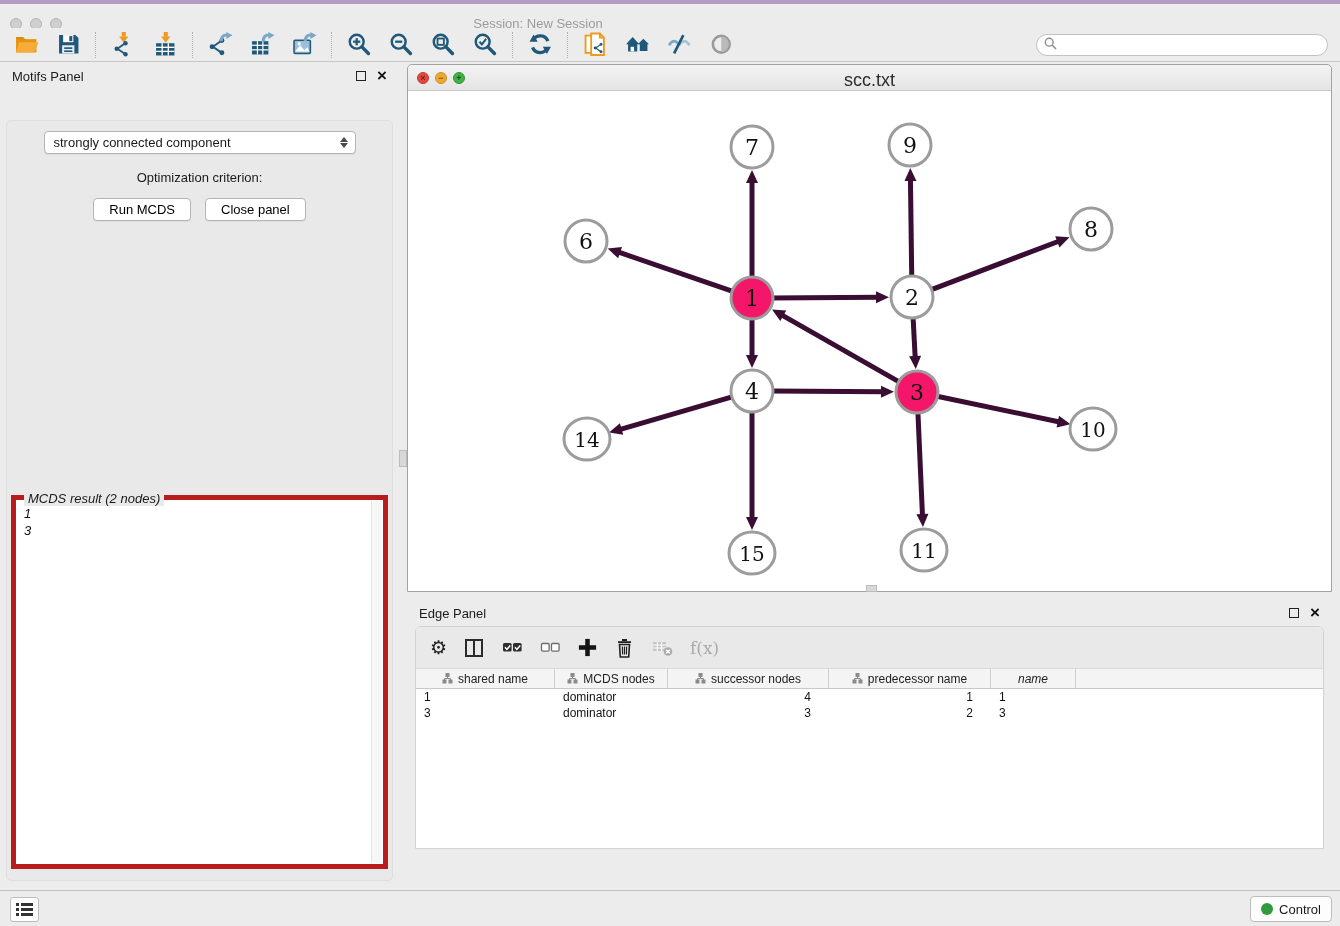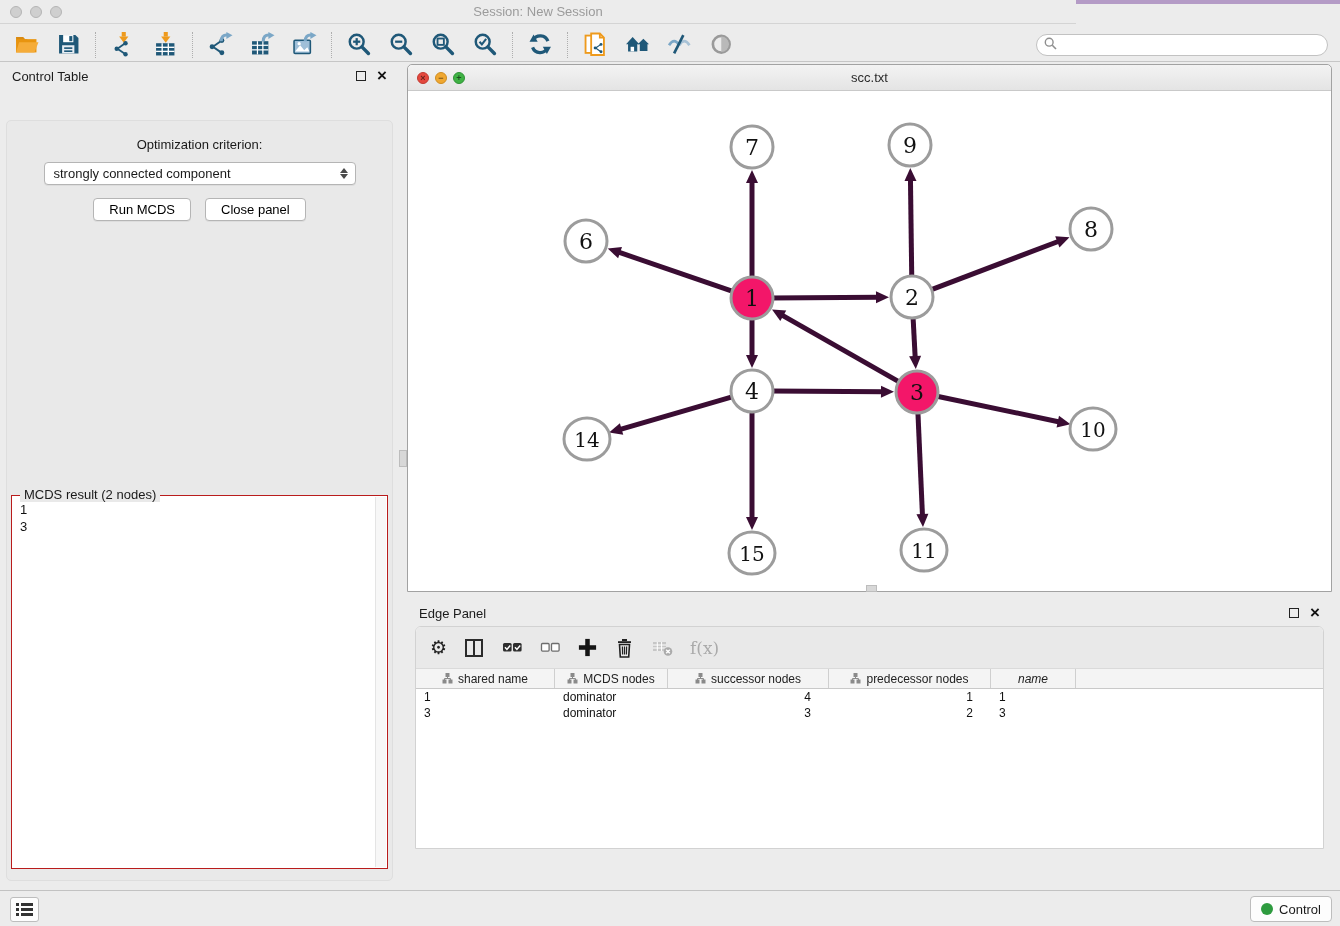--- a/index.html
+++ b/index.html
@@ -1,21 +1,21 @@
 <!DOCTYPE html>
 <html><head>
 <meta charset="utf-8">
 <style>
   * { margin:0; padding:0; box-sizing:border-box; }
   html,body { width:1340px; height:926px; overflow:hidden; }
   body { font-family:"Liberation Sans", sans-serif; background:#ececec; position:relative; color:#1a1a1a; }
 
   
   #top-strip { position:absolute; left:0; top:0; width:1340px; height:4px; background:#b49bc6; }
-  #titlebar { position:absolute; left:0; top:0; width:1076px; height:24px; background:#ececec; border-bottom:1px solid #d4d4d4; }
+  #titlebar { position:absolute; left:0; top:12px; width:1076px; height:24px; background:#ececec; border-bottom:1px solid #d4d4d4; }
   .tl-group { position:absolute; left:10px; top:6px; display:flex; gap:8px; }
   .tl { width:12px; height:12px; border-radius:50%; background:#cfcfcf; border:1px solid #b5b5b5; font-size:9px; line-height:10px; text-align:center; color:rgba(0,0,0,.55); font-weight:700; }
   #titlebar .title { position:absolute; left:0; right:0; top:4px; text-align:center; font-size:13px; color:#9b9b9b; }
 
   #toolbar { position:absolute; left:0; top:28px; width:1340px; height:34px; background:#ececec; border-bottom:1px solid #c6c6c6; display:flex; align-items:center; padding:0 12px; }
   .tb-group { display:flex; align-items:center; gap:14px; }
   .tb-sep { width:1px; height:26px; border-left:1px dotted #aeaeae; margin:0 13px; }
   .tb-btn { width:28px; height:27px; display:flex; align-items:center; justify-content:center; }
   .tb-btn svg { display:block; }
   #search-wrap { margin-left:auto; width:292px; height:22px; background:#fff; border:1px solid #c2c2c2; border-radius:12px; display:flex; align-items:center; padding-left:7px; }
@@ -38,33 +38,33 @@
 
   #cp-content { position:absolute; left:6px; right:6px; top:58px; bottom:8px; background:#e9e9e9; border:1px solid #dedede; border-radius:5px; }
   #opt-label { text-align:center; margin-top:16px; font-size:13px; }
   #criterion-select { position:relative; width:312px; height:23px; margin:10px auto 0; background:#fff; border:1px solid #b5b5b5; border-radius:4px; font-size:13px; line-height:21px; padding-left:9px; box-shadow:0 1px 0 rgba(0,0,0,.05); }
   .chev { position:absolute; right:7px; width:0; height:0; border-left:4px solid transparent; border-right:4px solid transparent; }
   .chev.up { top:5px; border-bottom:5px solid #4a4a4a; }
   .chev.dn { bottom:5px; border-top:5px solid #4a4a4a; }
   #cp-buttons { display:flex; justify-content:center; gap:14px; margin-top:13px; }
   .aq-btn { background:#fff; border:1px solid #b5b5b5; border-radius:4px; font-size:13px; padding:2px 15px; line-height:17px; box-shadow:0 1px 0 rgba(0,0,0,.05); }
 
-  #result-group { position:absolute; left:4px; width:377px; top:374px; height:374px; border:1px solid #b91c1c; background:#fff; }
+  #result-group { position:absolute; left:4px; width:377px; top:374px; height:374px; border:5px solid #b91c1c; background:#fff;font-style:italic; }
   #result-legend { position:absolute; top:-9px; left:8px; background:#e9e9e9; padding:0 4px; font-size:13px; }
   #result-lines { position:absolute; left:0; top:0; right:12px; bottom:0; padding:5px 8px; font-size:13px; line-height:17px; color:#111; }
   #result-scroll { position:absolute; right:1px; top:1px; bottom:1px; width:11px; background:#f7f7f7; border-left:1px solid #e4e4e4; }
 
   
   #v-div-thumb { position:absolute; left:399px; top:450px; width:8px; height:17px; background:#d8d8d8; border:1px solid #bdbdbd; }
   #h-div-thumb { position:absolute; left:866px; top:585px; width:11px; height:7px; background:#d8d8d8; border:1px solid #bdbdbd; }
 
   
   #network-window { position:absolute; left:407px; top:64px; width:925px; height:528px; background:#fff; border:1px solid #a2a2a2; border-radius:5px 5px 0 0; }
   #nw-titlebar { height:26px; background:linear-gradient(#f3f3f3,#e4e4e4); border-bottom:1px solid #c9c9c9; border-radius:5px 5px 0 0; position:relative; }
-  #nw-titlebar .title { position:absolute; left:0; right:0; top:5px; text-align:center; font-size:13px; color:#2b2b2b; }
+  #nw-titlebar .title { position:absolute; left:0; right:0; top:5px; text-align:center; font-size:18px; color:#2b2b2b; }
   #nw-lights { position:absolute; left:9px; top:7px; display:flex; gap:6px; }
   .nw-l { width:12px; height:12px; border-radius:50%; font-size:9px; font-weight:700; line-height:11px; text-align:center; color:rgba(0,0,0,.55); }
   .nw-red { background:#e4483e; border:1px solid #c23a32; }
   .nw-yel { background:#f0a831; border:1px solid #cf8d21; }
   .nw-grn { background:#3fb244; border:1px solid #2f9236; }
   #graph-canvas { position:absolute; left:0; top:26px; right:0; bottom:0; }
 
   
   #table-panel { position:absolute; left:407px; top:600px; width:925px; height:290px; background:#ececec; }
   #tp-container { position:absolute; left:8px; right:8px; top:26px; height:223px; background:#fff; border:1px solid #d2d2d2; border-radius:6px 6px 0 0; overflow:hidden; }
@@ -294,33 +294,33 @@
           <circle cx="5.2" cy="5.2" r="3.9" stroke="#8e8e8e" stroke-width="1.4" fill="none"></circle>
           <line x1="8.3" y1="8.3" x2="12" y2="12" stroke="#8e8e8e" stroke-width="1.6"></line>
         </svg>
     </span>
     <input id="search-input" placeholder="" style="">
   </div>
 </div>
 
 <div id="control-panel">
   <div class="panel-head">
-    <span class="panel-title">Control Table</span>
+    <span class="panel-title">Motifs Panel</span>
     <span class="panel-icons">
       <span class="float-ico"></span>
       <span class="close-ico">×</span>
     </span>
   </div>
   <div id="cp-content">
-    <div id="opt-label">Optimization criterion:</div>
     <div id="criterion-select">
       <span>strongly connected component</span>
       <span class="chev up"></span>
       <span class="chev dn"></span>
     </div>
+    <div id="opt-label">Optimization criterion:</div>
     <div id="cp-buttons">
       <button class="aq-btn">Run MCDS</button>
       <button class="aq-btn">Close panel</button>
     </div>
     <div id="result-group">
       <span id="result-legend">MCDS result (2 nodes)</span>
       <div id="result-lines">
           <div>1</div>
           <div>3</div>
         </div>
@@ -564,21 +564,21 @@
             <g stroke="#8a8a8a" stroke-width="1" fill="#8a8a8a">
               <rect x="4" y="0.5" width="3" height="3"></rect>
               <line x1="5.5" y1="3.5" x2="5.5" y2="5.5"></line>
               <line x1="2.5" y1="5.5" x2="8.5" y2="5.5"></line>
               <line x1="2.5" y1="5.5" x2="2.5" y2="7"></line>
               <line x1="8.5" y1="5.5" x2="8.5" y2="7"></line>
               <rect x="1" y="7" width="3" height="3"></rect>
               <rect x="7" y="7" width="3" height="3"></rect>
             </g>
           </svg>
-          <span>predecessor nodes</span>
+          <span>predecessor name</span>
         </div>
         <div class="th" style="width: 85px; font-style: italic;">
           <span>name</span>
         </div>
       </div>
     <div id="tp-tbody">
         <div class="tr">
           <div class="td" style="width: 139px; text-align: left; padding: 0px 0px 0px 8px;">1</div>
           <div class="td" style="width: 113px; text-align: left; padding: 0px 0px 0px 8px;">dominator</div>
           <div class="td" style="width: 161px; text-align: right; padding: 0px 18px 0px 0px;">4</div>

